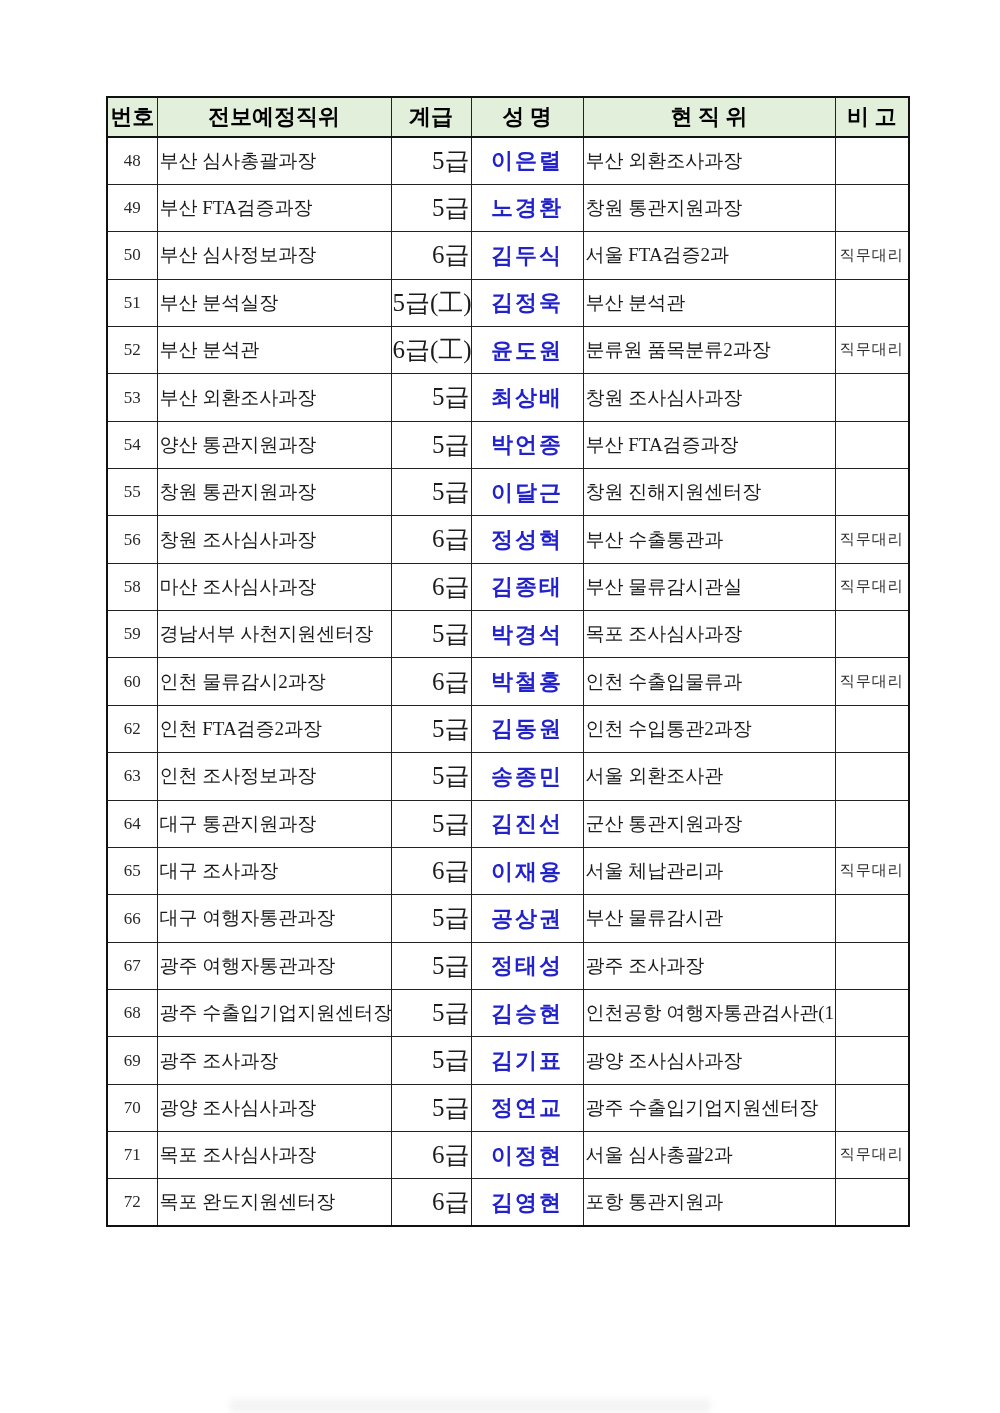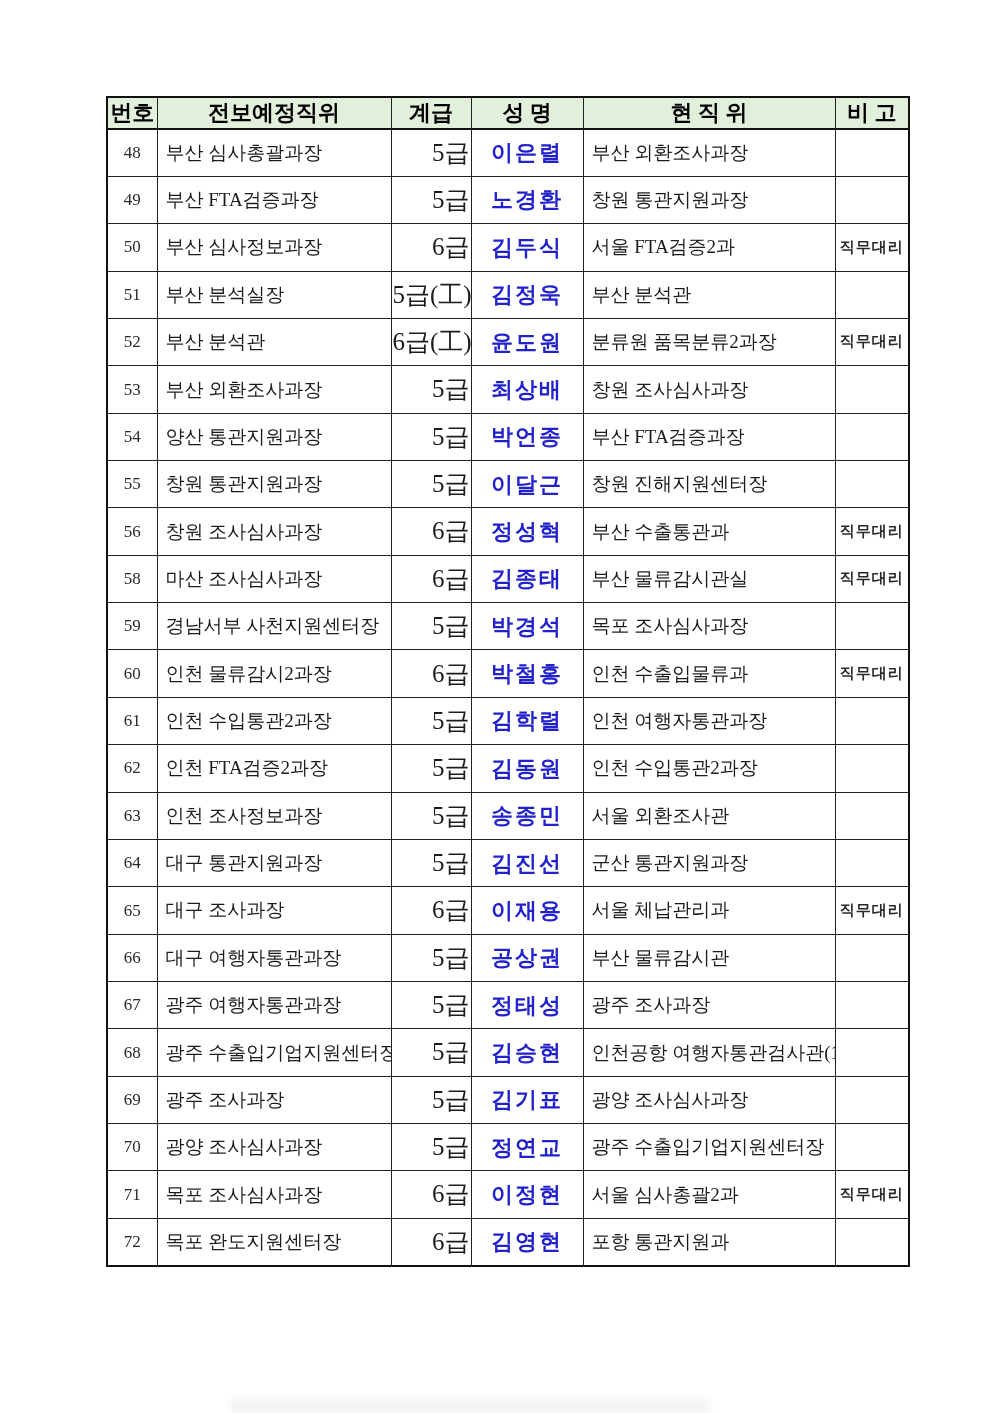--- a/index.html
+++ b/index.html
@@ -29,37 +29,37 @@
     border:2px solid var(--outer);
   }
   th,td{
     border:1px solid var(--line);
     vertical-align:middle;
     white-space:nowrap;
     overflow:hidden;
     line-height:1.05;
   }
   thead th{
-    height:32px;
+    height:40px;
     background:var(--header-bg);
     font-weight:bold;
     font-size:22px;
     text-align:center;
     color:#000;
     border-bottom:2px solid var(--outer);
   }
   tbody td{height:47.36px;}
   td.cell-no{
     text-align:center;
     font-size:17px;
     color:#2a2a2a;
   }
   td.cell-pos{
     text-align:left;
-    padding-left:8px;
+    padding-left:2px;
     font-size:19px;
     color:#1c1c1c;
   }
   td.cell-rank{
     text-align:right;
     font-size:25px;
     color:#1c1c1c;
     margin-top:28px;
   }
   td.cell-name{
@@ -67,21 +67,20 @@
     font-size:22px;
     font-weight:bold;
     color:var(--name-color);
     letter-spacing:2px;
   }
   td.cell-note{
     text-align:center;
     font-size:15px;
     color:#2a2a2a;
     letter-spacing:1px;
-    font-weight:bold;
   }
   .bleed-ghost{
     position:absolute;
     left:230px;bottom:0;
     width:480px;height:14px;
     background:rgba(60,60,60,0.06);
     filter:blur(3px);
     pointer-events:none;
   }
 </style>
@@ -200,28 +199,20 @@
         </tr>
         <tr>
           <td class="cell-no">60</td>
           <td class="cell-pos">인천 물류감시2과장</td>
           <td class="cell-rank">6급</td>
           <td class="cell-name">박철홍</td>
           <td class="cell-pos">인천 수출입물류과</td>
           <td class="cell-note">직무대리</td>
         </tr>
         <tr>
-          <td class="cell-no">61</td>
-          <td class="cell-pos">인천 수입통관2과장</td>
-          <td class="cell-rank">5급</td>
-          <td class="cell-name">김학렬</td>
-          <td class="cell-pos">인천 여행자통관과장</td>
-          <td class="cell-note"></td>
-        </tr>
-        <tr>
           <td class="cell-no">62</td>
           <td class="cell-pos">인천 FTA검증2과장</td>
           <td class="cell-rank">5급</td>
           <td class="cell-name">김동원</td>
           <td class="cell-pos">인천 수입통관2과장</td>
           <td class="cell-note"></td>
         </tr>
         <tr>
           <td class="cell-no">63</td>
           <td class="cell-pos">인천 조사정보과장</td>

